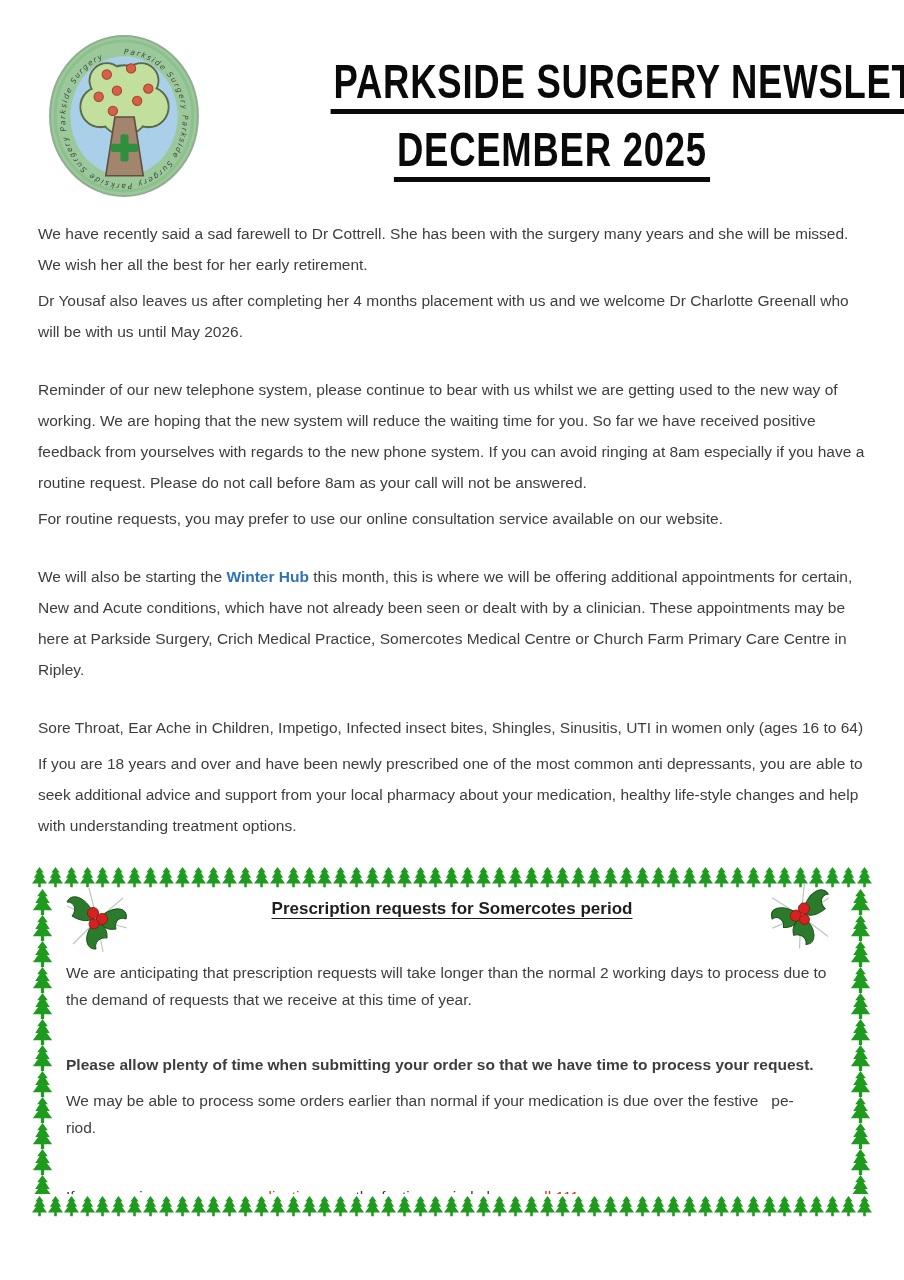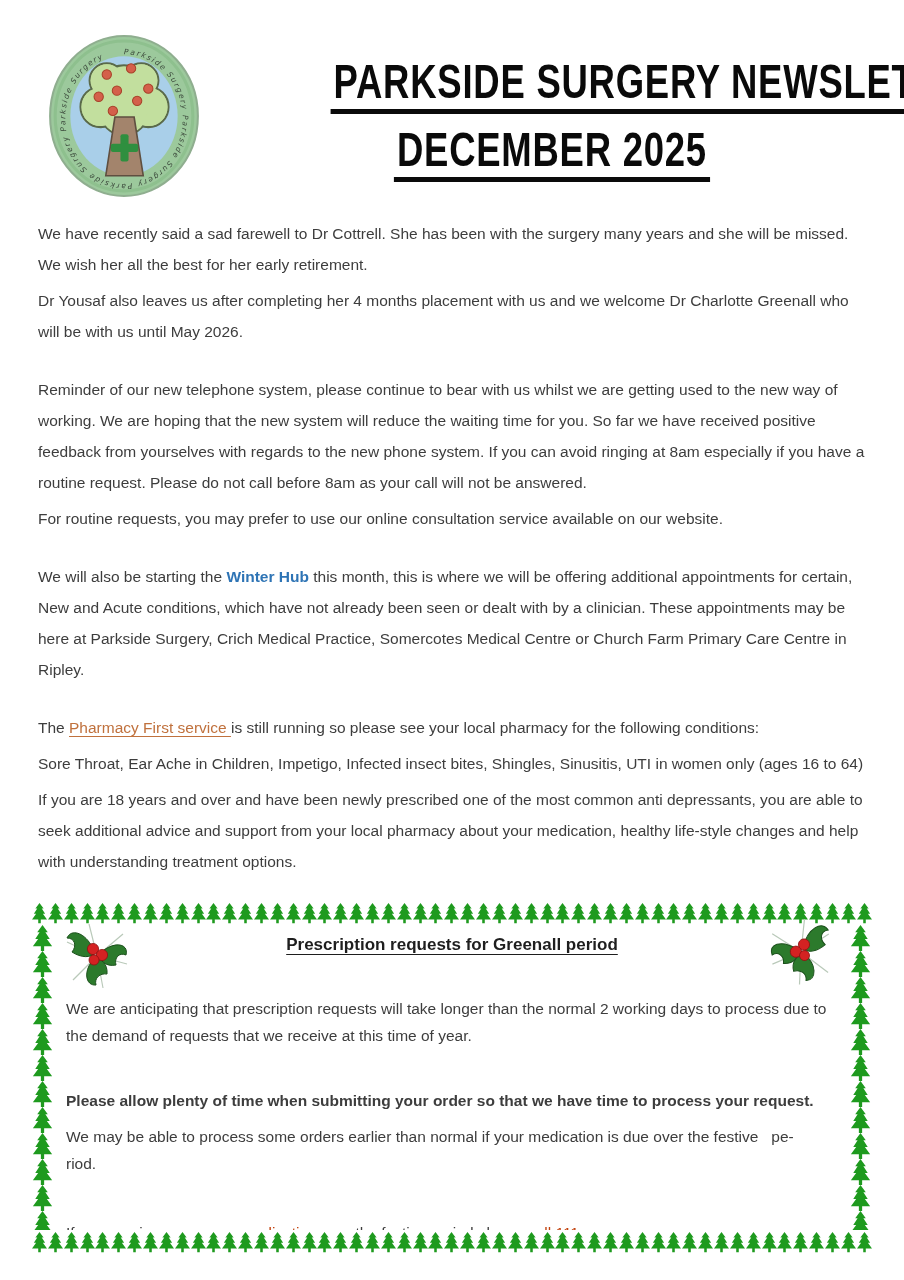--- a/index.html
+++ b/index.html
@@ -125,21 +125,20 @@
       </div>
     </div>
   </div>
 
   <div class="body-text" id="paragraphs">
       <div class="para"><span>We have recently said a sad farewell to Dr Cottrell. She has been with the surgery many years and she will be missed. We wish her all the best for her early retirement.</span></div>
       <div class="para gap-after"><span>Dr Yousaf also leaves us after completing her 4 months placement with us and we welcome Dr Charlotte Greenall who will be with us until May 2026.</span></div>
       <div class="para"><span>Reminder of our new telephone system, please continue to bear with us whilst we are getting used to the new way of working. We are hoping that the new system will reduce the waiting time for you. So far we have received positive feedback from yourselves with regards to the new phone system. If you can avoid ringing at 8am especially if you have a routine request. Please do not call before 8am as your call will not be answered.</span></div>
       <div class="para gap-after"><span>For routine requests, you may prefer to use our online consultation service available on our website.</span></div>
       <div class="para gap-after"><span>We will also be starting the </span><span class="seg-winterhub">Winter Hub</span><span> this month, this is where we will be offering additional appointments for certain, New and Acute conditions, which have not already been seen or dealt with by a clinician. These appointments may be here at Parkside Surgery, Crich Medical Practice, Somercotes Medical Centre or Church Farm Primary Care Centre in Ripley.</span></div>
-      <div class="para"><span>The </span><span class="seg-link">Pharmacy First service </span><span>is still running so please see your local pharmacy for the following conditions:</span></div>
       <div class="para"><span>Sore Throat, Ear Ache in Children, Impetigo, Infected insect bites, Shingles, Sinusitis, UTI in women only (ages 16 to 64)</span></div>
       <div class="para"><span>If you are 18 years and over and have been newly prescribed one of the most common anti depressants, you are able to seek additional advice and support from your local pharmacy about your medication, healthy life-style changes and help with understanding treatment options.</span></div>
     </div>
 
   <div class="xbox">
     <div class="tree-row top">
         <svg class="tree" viewBox="0 0 20 27">
           <path d="M10 0 L15.5 7.5 L13 7.5 L17.5 14.5 L14.5 14.5 L20 22 L11.7 22 L11.7 27 L8.3 27 L8.3 22 L0 22 L5.5 14.5 L2.5 14.5 L7 7.5 L4.5 7.5 Z" fill="var(--tree-green,#1e9a1e)"></path>
         </svg>
         <svg class="tree" viewBox="0 0 20 27">
@@ -416,21 +415,21 @@
         </g>
         <g fill="#d42222" stroke="#8e1212" stroke-width=".8">
           <circle cx="-4" cy="-7" r="5.6"></circle>
             <circle cx="5" cy="-1" r="5.6"></circle>
             <circle cx="-3" cy="4" r="5"></circle>
         </g>
       </svg>
     </div>
 
     <div class="xbox-content">
-      <div class="box-heading">Prescription requests for Greenall period</div>
+      <div class="box-heading">Prescription requests for Somercotes period</div>
       <div class="box-paras" id="box-paragraphs">
           <div class="para align-center"><span>We are anticipating that prescription requests will take longer than the normal 2 working days to process due to the demand of requests that we receive at this time of year.</span></div>
           <div class="para align-center bold"><span>Please allow plenty of time when submitting your order so that we have time to process your request.</span></div>
           <div class="para align-center"><span>We may be able to process some orders earlier than normal if your medication is due over the festive &nbsp; pe-</span><br><span>riod.</span></div>
           <div class="para align-center gap-before"><span>If you require </span><span class="seg-b">emergency medication</span><span> over the festive period please </span><span class="seg-b">call 111.</span></div>
         </div>
     </div>
 
     <div class="tree-row bottom">
         <svg class="tree" viewBox="0 0 20 27">

